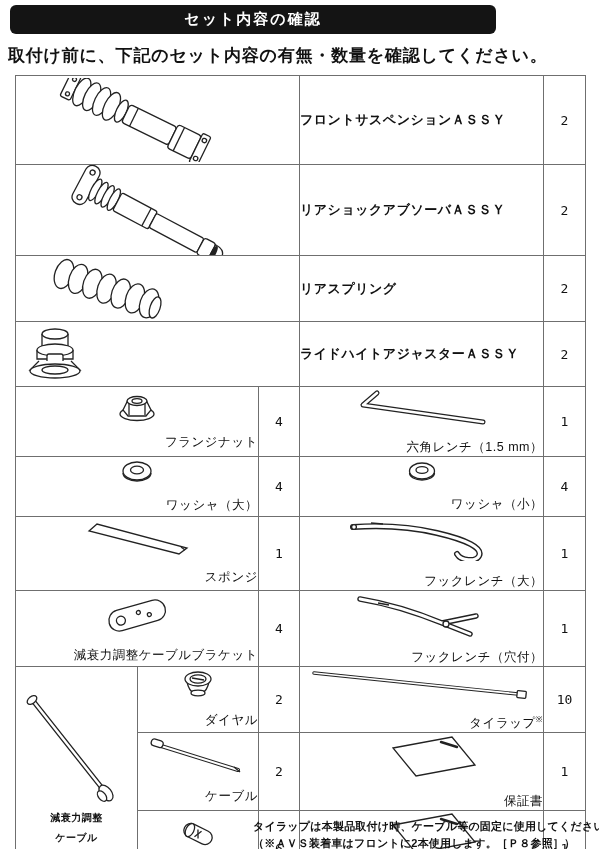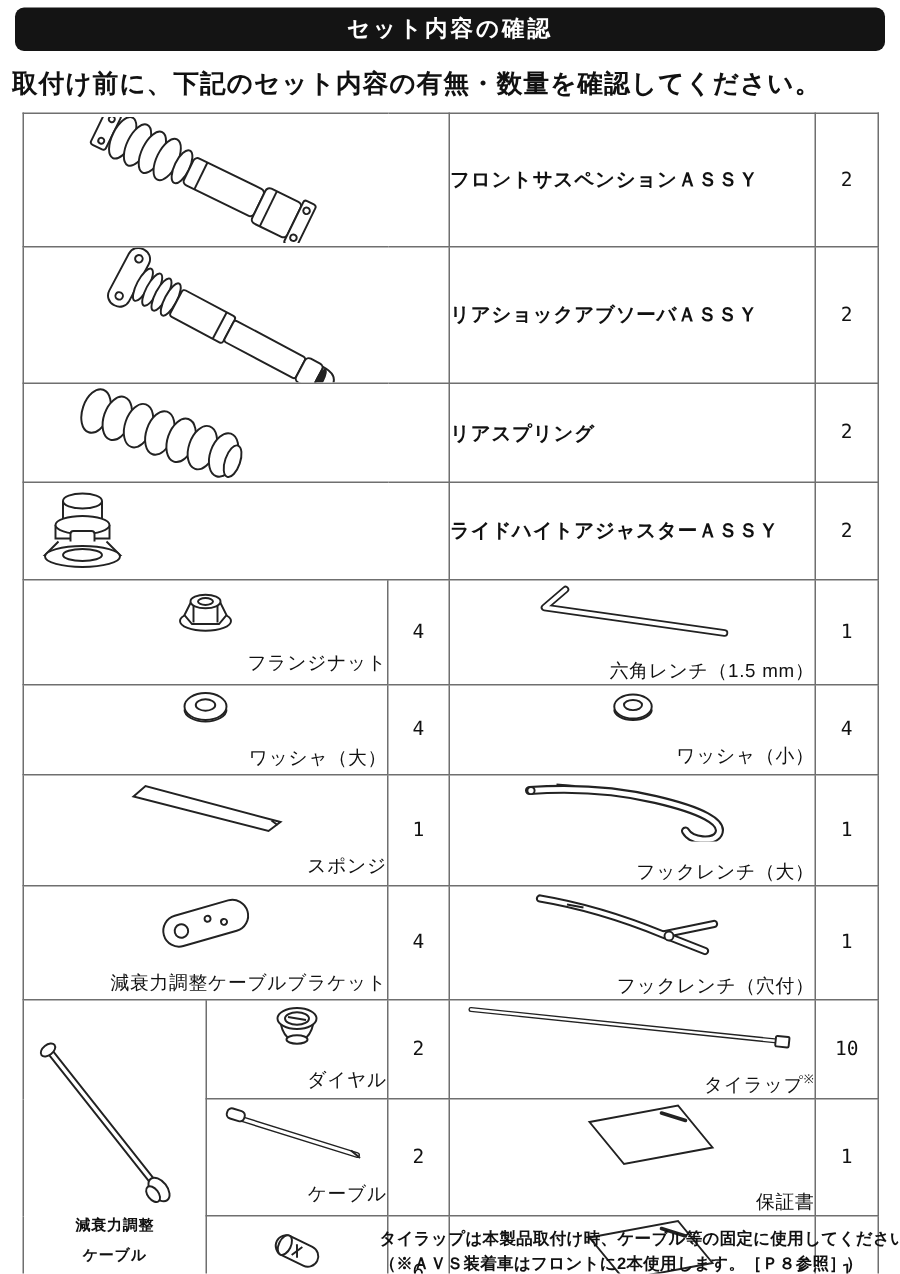--- a/index.html
+++ b/index.html
@@ -1,21 +1,21 @@
 <!DOCTYPE html>
 <html><head>
 <meta charset="utf-8">
 <style>
   html,body{margin:0;padding:0;}
   body{
     width:600px;height:849px;position:relative;background:#fff;color:#111;
     font-family:"Liberation Sans",sans-serif;
   }
   .header-bar{
-    position:absolute;left:10px;top:5px;width:580px;height:29px;
+    position:absolute;left:10px;top:5px;width:486px;height:29px;
     background:#141414;border-radius:6px;
     display:flex;align-items:center;justify-content:center;
   }
   .header-title{color:#fff;font-weight:bold;font-size:15px;letter-spacing:2px;}
   .intro{
     position:absolute;left:8px;top:44px;font-size:17px;font-weight:bold;letter-spacing:.8px;
   }
   table.parts{
     position:absolute;left:15px;top:75px;width:570px;
     border-collapse:collapse;table-layout:fixed;

